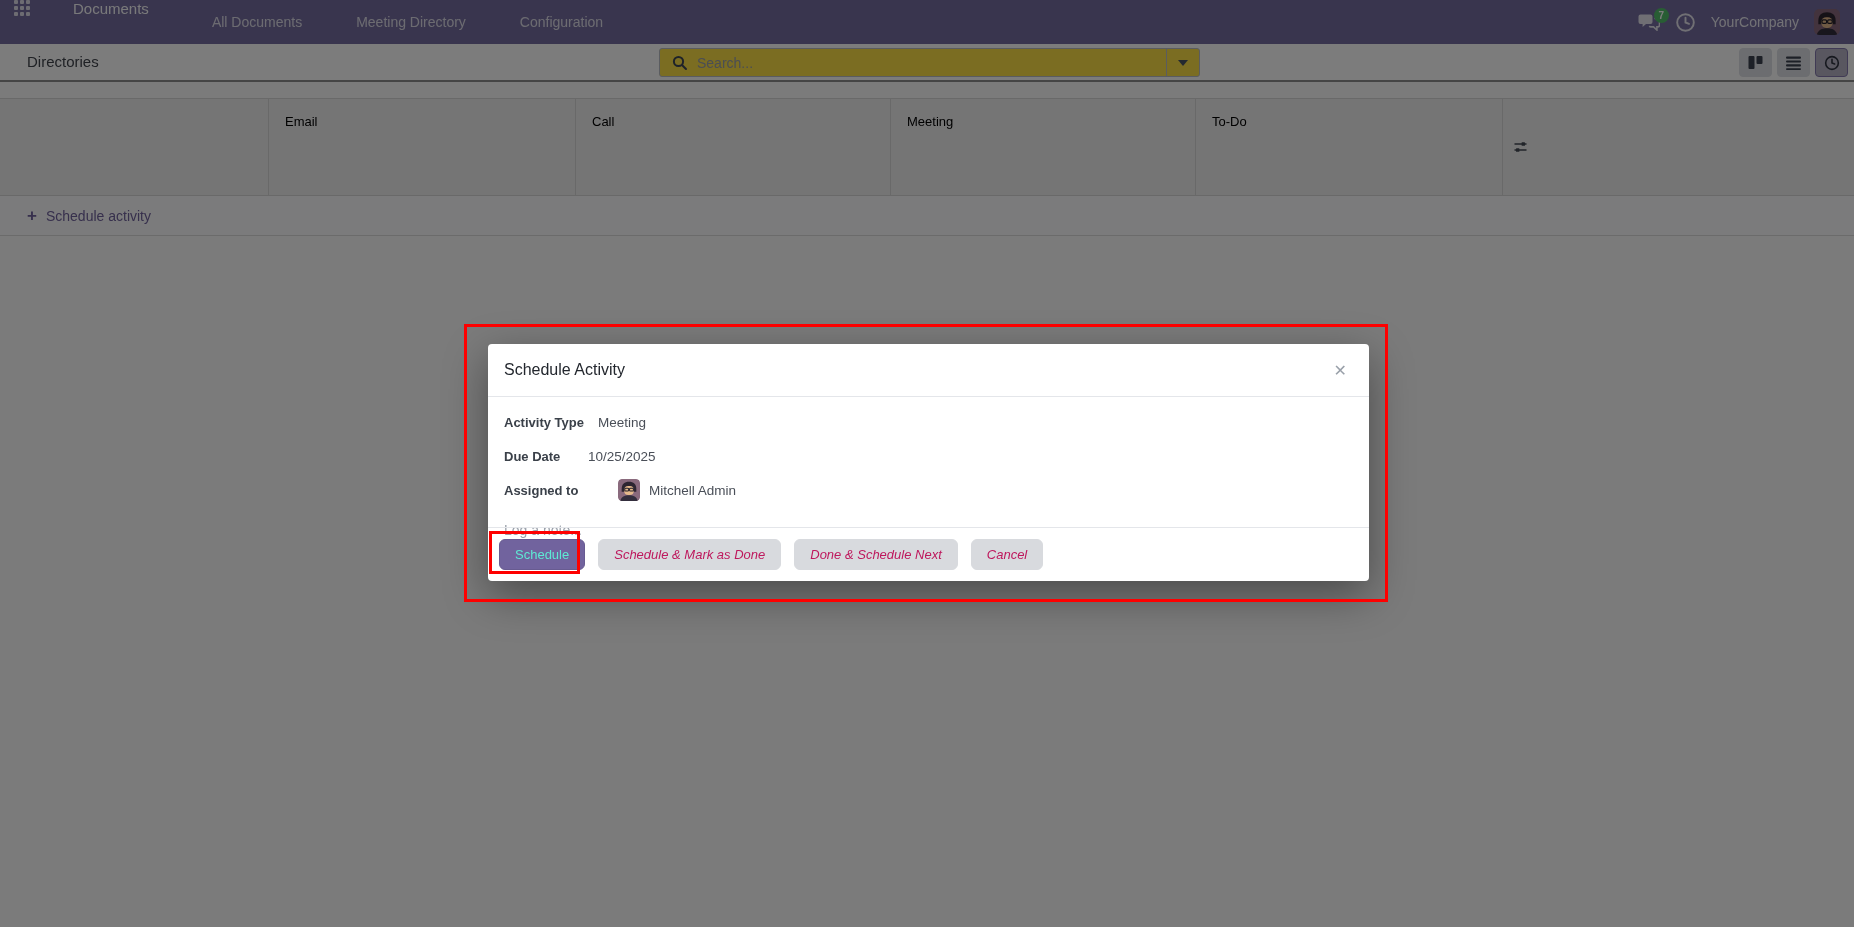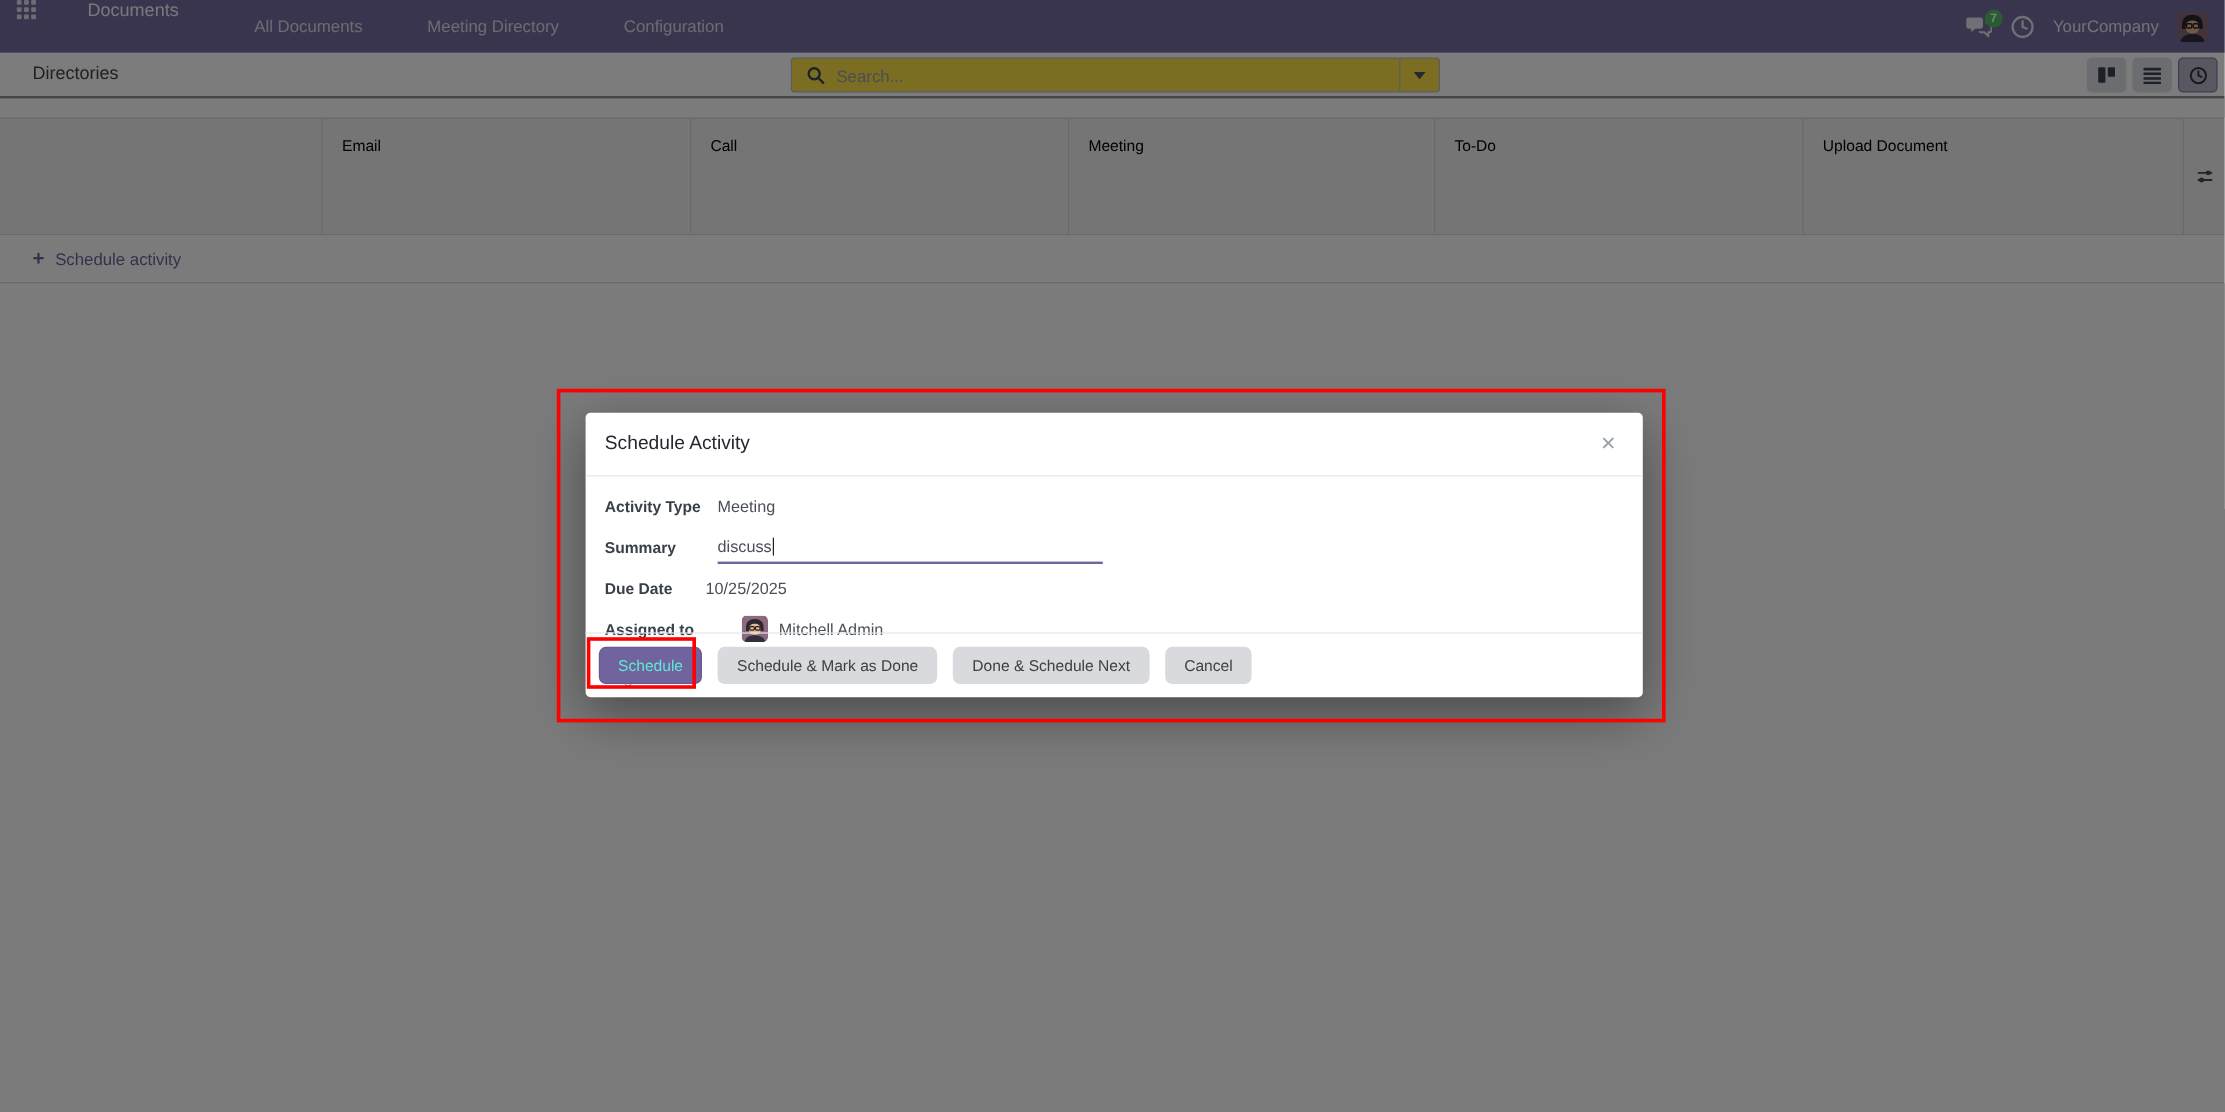--- a/index.html
+++ b/index.html
@@ -76,21 +76,21 @@
   .summary-text { font-size:13.5px; color:#4a4f58; }
   .caret { display:inline-block; width:1px; height:15px; background:#1b1f26; margin-left:1px; vertical-align:-3px; }
   .assigned { display:flex; align-items:center; gap:9px; cursor:pointer;margin-left:30px; }
   .mini-avatar { width:22px; height:22px; border-radius:4px; overflow:hidden; flex:0 0 auto; }
   .note { margin-top:13px; font-size:14px; color:#9aa0aa; cursor:text; }
   .modal-footer { position:absolute; left:0; right:0; bottom:0; height:54px; border-top:1px solid #e4e6ea;
                   display:flex; align-items:center; padding:0 11px; gap:13px; }
   .btn { height:31px; border-radius:6px; padding:0 15px; font-size:13px; font-weight:500;
          display:flex; align-items:center; cursor:pointer; white-space:nowrap; }
   .btn-primary { background:#71639e; border:1px solid #685b91; color:#5eead4; }
-  .btn-secondary { background:#d8dade; border:1px solid #d8dade; color:#404040; }
+  .btn-secondary { background:#d8dade; border:1px solid #d8dade; color:#be185d;font-style:italic; }
 
   
   .ann { position:absolute; border:3px solid #fe0000; z-index:30; pointer-events:none; }
   .ann-outer { left:464px; top:324px; width:924px; height:278px; }
   .ann-inner { left:489px; top:531px; width:91px; height:43px; }
 
   svg { display:block; }
 </style>
 </head>
 <body>
@@ -184,21 +184,20 @@
     </div>
   </div>
 
   <div class="table">
     <div class="thead">
       <div class="th c0"></div>
       <div class="th c1">Email</div>
       <div class="th c2">Call</div>
       <div class="th c3">Meeting</div>
       <div class="th c4">To-Do</div>
-      <div class="th c5">Upload Document</div>
       <div class="th c6">
         <span>
           <svg width="15" height="14" viewBox="0 0 15 14" stroke="#454b54" stroke-width="1.5" fill="#454b54">
             <path d="M1.5 4h12"></path>
             <rect x="8.6" y="2.2" width="3.4" height="3.6" rx="0.6" stroke="none"></rect>
             <path d="M1.5 10h12"></path>
             <rect x="3" y="8.2" width="3.4" height="3.6" rx="0.6" stroke="none"></rect>
           </svg>
         </span>
       </div>
@@ -216,27 +215,20 @@
       <div class="modal-title">Schedule Activity</div>
       <div class="close-btn">✕</div>
     </div>
 
     <div class="modal-body">
       <div class="fields">
         <div class="col-left">
           <div class="frow">
             <div class="flabel">Activity Type</div>
             <div class="fvalue">Meeting</div>
-          </div>
-          <div class="frow">
-            <div class="flabel">Summary</div>
-            <div class="summary-wrap">
-              <span class="summary-text">discuss</span>
-                <span class="caret"></span>
-            </div>
           </div>
         </div>
         <div class="col-right">
           <div class="frow">
             <div class="flabel">Due Date</div>
             <div class="fvalue">10/25/2025</div>
           </div>
           <div class="frow">
             <div class="flabel">Assigned to</div>
             <div class="assigned">

